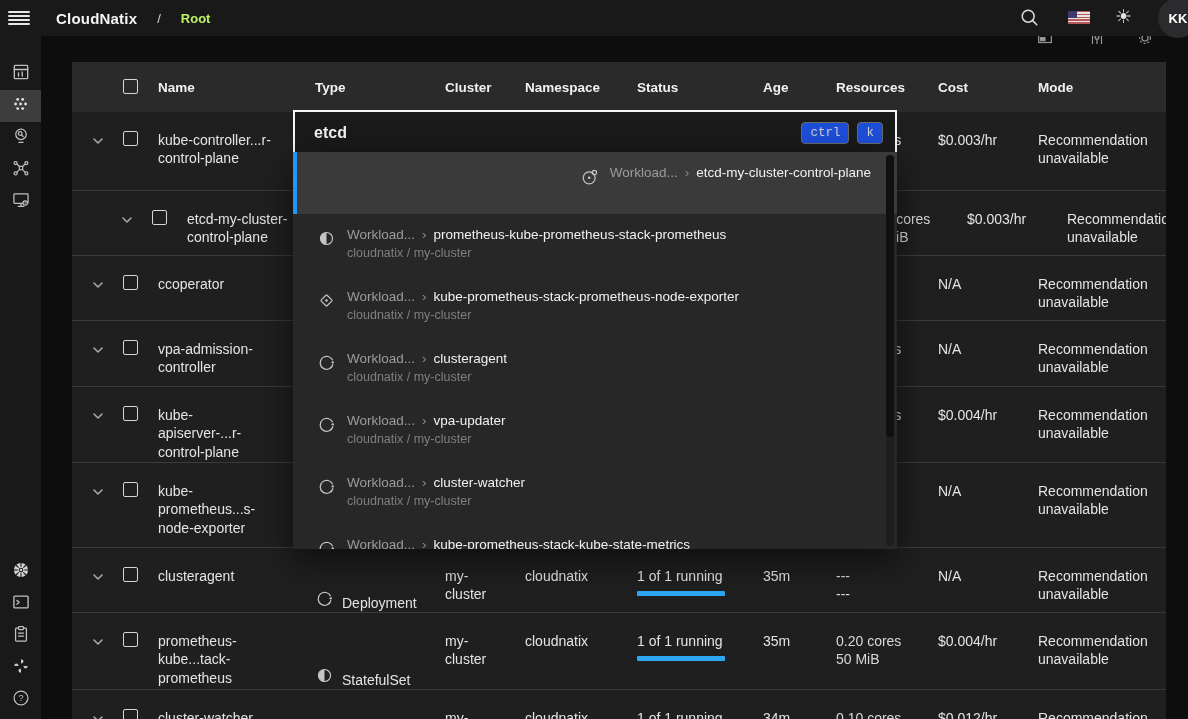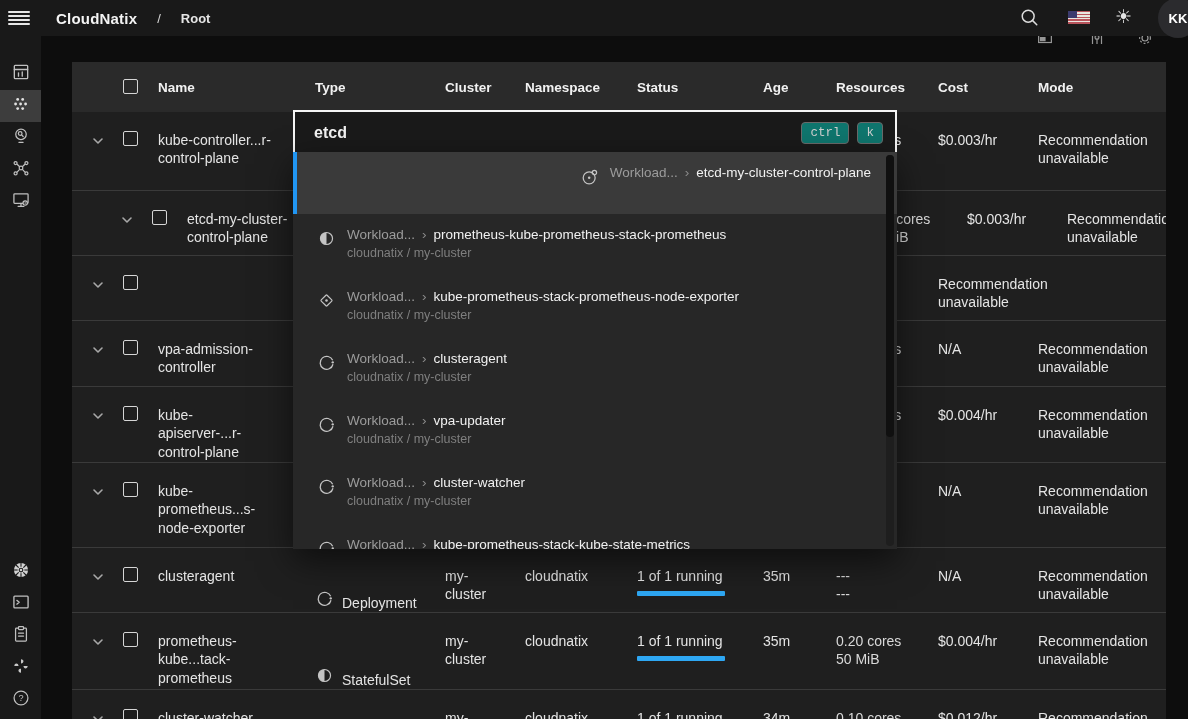--- a/index.html
+++ b/index.html
@@ -7,21 +7,21 @@
               font-family:"Liberation Sans", sans-serif; }
   body { position:relative; }
 
   
   .topbar { position:absolute; left:0; top:0; width:1188px; height:36px;
             background:#191919; z-index:50; display:flex; align-items:center; }
   .burger { margin-left:8px; width:22px; display:flex; flex-direction:column; gap:2px; cursor:pointer; }
   .burger span { display:block; height:2px; background:#e6e6e6; border-radius:1px; }
   .brand { margin-left:26px; font-size:15px; font-weight:700; color:#f4f4f4; letter-spacing:.2px; }
   .crumb-sep { margin:0 20px; font-size:13px; color:#d8d8d8; }
-  .crumb { font-size:13px; font-weight:700; color:#e5e5e5; }
+  .crumb { font-size:13px; font-weight:700; color:#bef264; }
   .tb-search { position:absolute; left:1019px; top:7px; cursor:pointer; }
   .tb-flag { position:absolute; left:1068px; top:11px; width:22px; height:13px; cursor:pointer;
              background:repeating-linear-gradient(180deg,#b8545c 0 1.4px,#e9e6e0 1.4px 2.8px); }
   .tb-flag::after { content:""; position:absolute; left:0; top:0; width:9px; height:7px; background:#3c3b6e; }
   .tb-theme { position:absolute; left:1115px; top:5px; font-size:19px; color:#e4e4e4; cursor:pointer; }
   .avatar { position:absolute; right:-10px; top:-2px; width:40px; height:40px; border-radius:50%;
             background:#2b2b2e; color:#fff; font-size:13px; font-weight:700;
             display:flex; align-items:center; justify-content:center; cursor:pointer; }
 
   
@@ -53,21 +53,21 @@
   .c-type .ticon { margin-top:1px; flex:0 0 auto; }
   .c-res { color:#d9d9d9; }
   .status-bar { width:88px; height:5px; background:#2ea7f3; margin-top:6px; border-radius:1px; }
 
   
   .search-box { position:absolute; left:293px; top:110px; width:604px; height:50px;
                 background:#1a1a1a; border:2px solid #f5f5f5; z-index:100;
                 display:flex; align-items:center; padding:0 12px 4px 19px; }
   .search-box .q { flex:1; font-size:16px; font-weight:600; color:#f2f2f2; }
   .key { font-family:"Liberation Mono", monospace; font-size:12.5px; color:#cfcfcf;
-         background:#0f766e; border:1px solid #6a6a6a; border-radius:4px;
+         background:#1d4ed8; border:1px solid #6a6a6a; border-radius:4px;
          padding:3px 8px; margin-left:8px; }
   .dropdown { position:absolute; left:293px; top:152px; width:604px; height:397px;
               background:#272727; z-index:100; overflow:hidden;
               box-shadow:0 12px 32px rgba(0,0,0,.55); }
   .result { position:relative; height:62px; padding:13px 26px 0 24px;
             display:flex; gap:8px; cursor:pointer; }
   .result.selected { background:#3a3a3a;justify-content:flex-end; }
   .result.selected::before { content:""; position:absolute; left:0; top:0; bottom:0;
                              width:4px; background:#2196f3; }
   .ricon { width:22px; flex:0 0 auto; margin-top:2px; }
@@ -277,20 +277,21 @@
 50 MiB</div>
         <div class="cell">$0.003/hr</div>
         <div class="cell pre">Recommendation
 unavailable</div>
       </div>
       <div class="grid trow sep" style="height: 65px;">
         <div class="cell c-chev"><span><svg width="16" height="16" viewBox="0 0 16 16">
               <polyline points="4,6 8,10 12,6" fill="none" stroke="#a8a8a8" stroke-width="1.6" stroke-linecap="round" stroke-linejoin="round"></polyline>
             </svg></span></div>
         <div class="cell c-cb"><span class="cb"></span></div>
+        <div class="cell pre">ccoperator</div>
         <div class="cell c-type">
           <span></span>
         </div>
         <div class="cell pre"></div>
         <div class="cell"></div>
         <div class="cell">
           <div></div>
         </div>
         <div class="cell"></div>
         <div class="cell pre c-res">---

